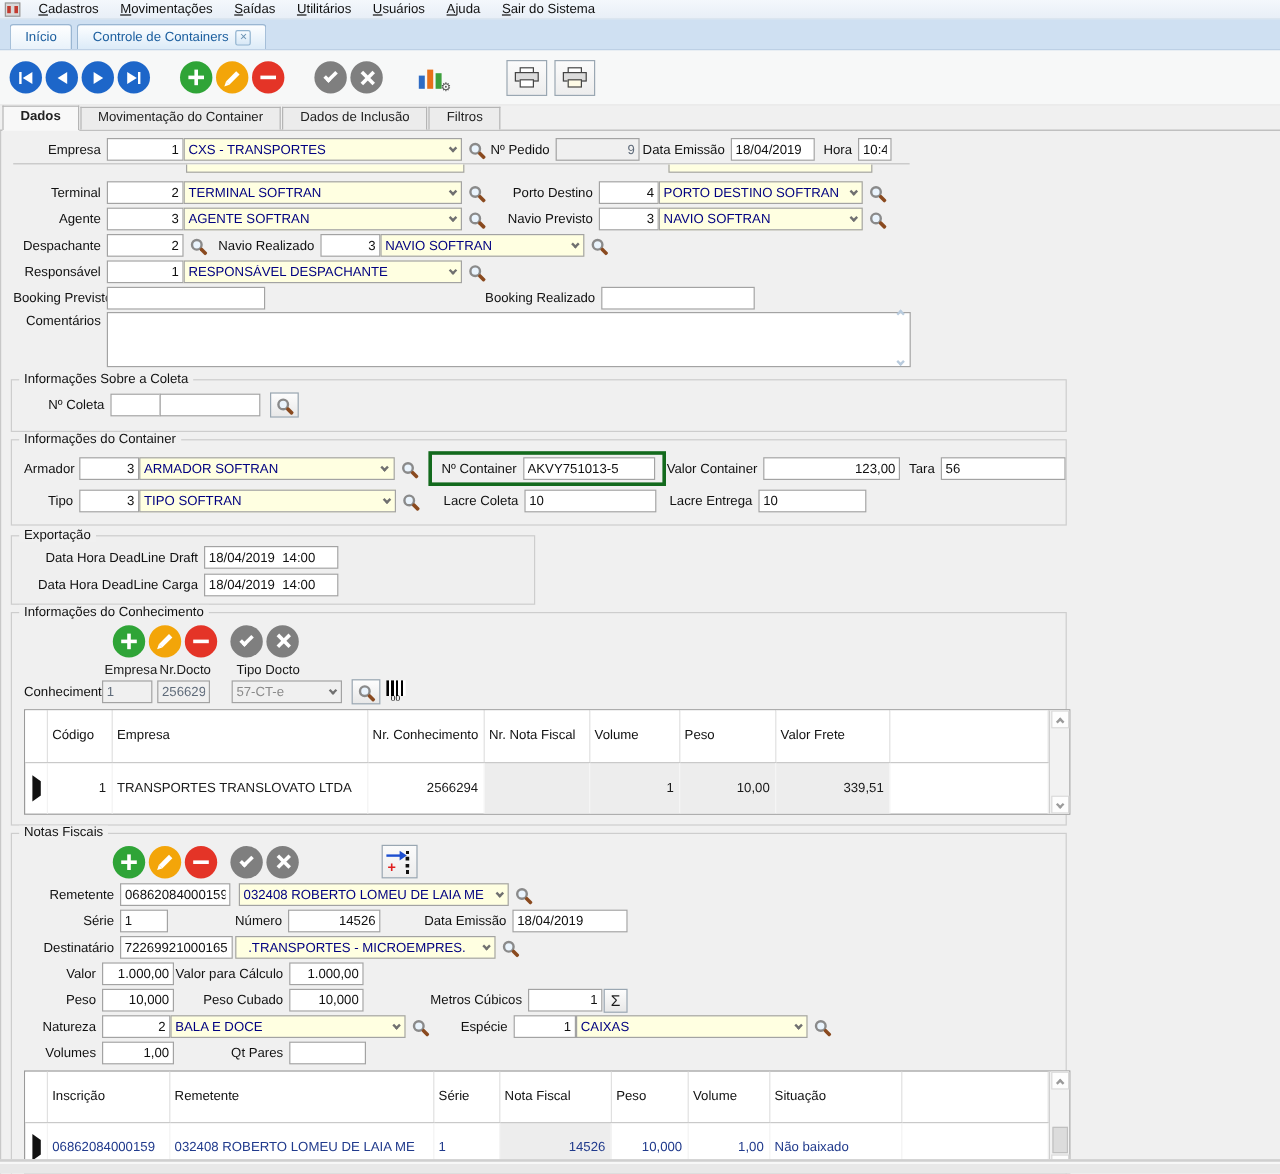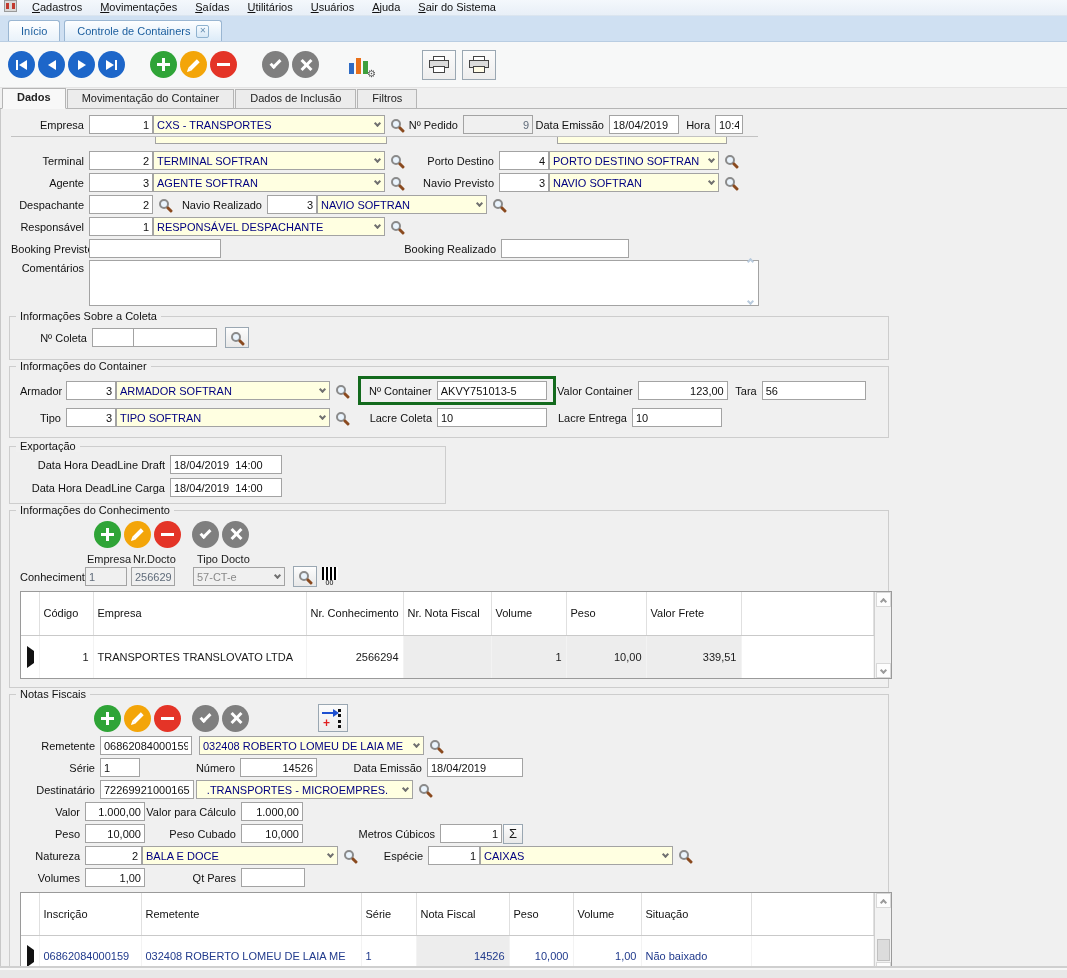--- a/index.html
+++ b/index.html
@@ -8,21 +8,21 @@
     font-family: "Liberation Sans", sans-serif;
     font-size: 11px;
     background:#f0f0f0;
     color:#1a1a1a;
     position:relative;
   }
 
   
   .menubar {
     height:16px; background:linear-gradient(#f4f8fc,#e8eff7);
-    display:flex; align-items:flex-start; gap:0; padding-left:2px;
+    display:flex; align-items:center; gap:0; padding-left:2px;
     border-bottom:1px solid #dbe5ef;
   }
   .appicon { width:13px; height:12px; margin:0 6px 0 2px; position:relative; background:#d9d9d9; border:1px solid #9a9a9a;}
   .appicon::before { content:''; position:absolute; left:1px; top:2px; width:3px; height:6px; background:#c23a2f;}
   .appicon::after  { content:''; position:absolute; right:1px; top:2px; width:3px; height:6px; background:#c23a2f;}
   .menu-item { padding:1px 9px; cursor:default; color:#111; }
   .menu-item::first-letter { text-decoration:underline; }
 
   
   .tabstrip {
@@ -362,21 +362,21 @@
           <span class="arr">
             <span class="chev"></span>
           </span>
         </div>
       <span class="mag"></span>
       <div class="focus-green">
         <span class="lbl">Nº Container</span>
         <input class="in" style="width: 110px;" value="AKVY751013-5">
       </div>
       <span class="lbl" style="width:82px">Valor Container</span>
-      <input class="in num" style="width: 90px;" value="123,00">
+      <input class="in num" style="width: 114px;" value="123,00">
       <span class="lbl" style="width:34px">Tara</span>
       <input class="in" style="width: 104px;" value="56">
     </div>
     <div class="frow" style="margin-top:0;">
       <span class="lbl" style="width:46px">Tipo</span>
       <input class="in num" style="width: 50px;" value="3">
       <div class="combo" style="width:214px">
           <span class="txt">TIPO SOFTRAN</span>
           <span class="arr">
             <span class="chev"></span>

